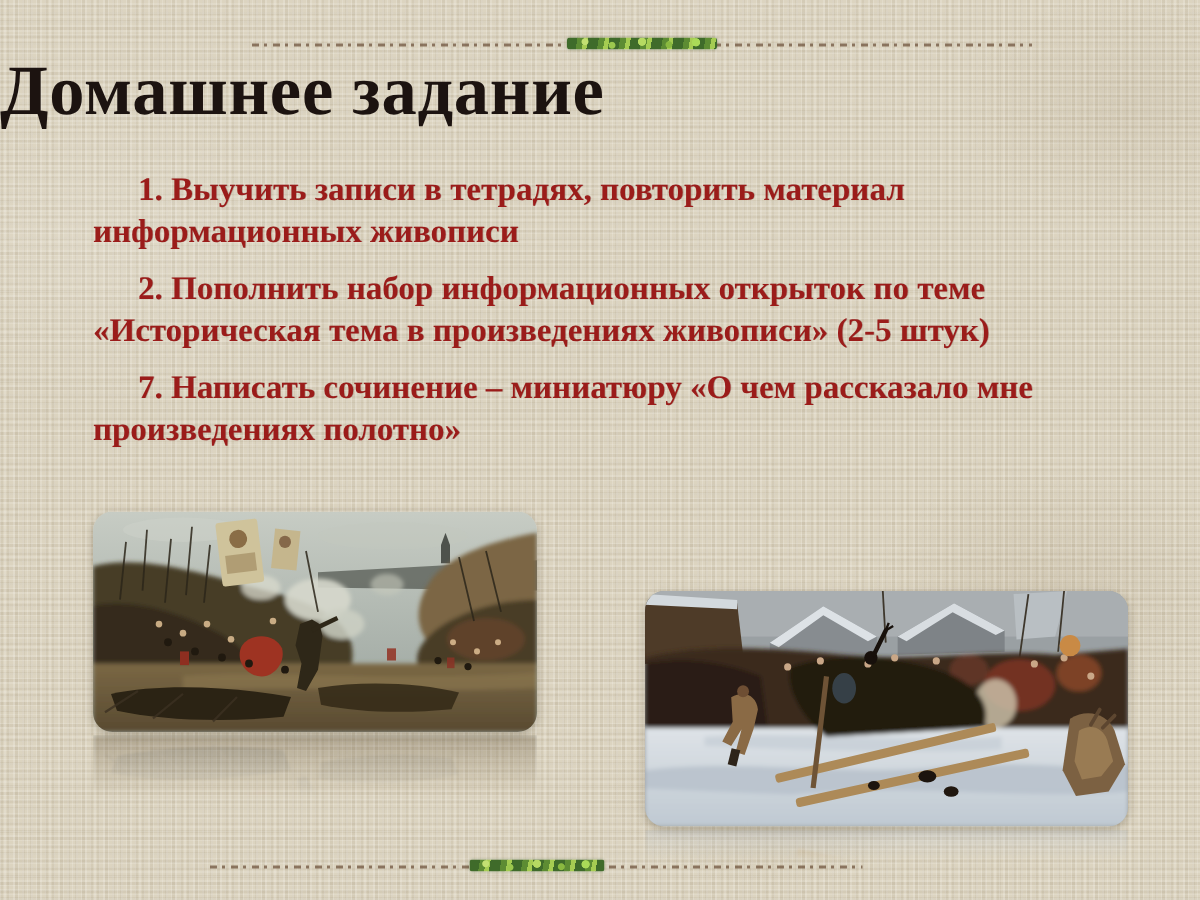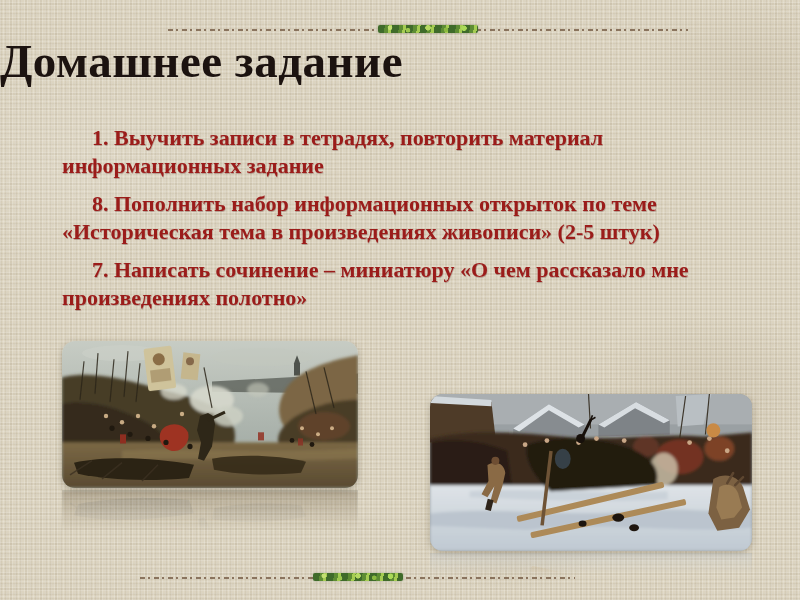--- a/index.html
+++ b/index.html
@@ -45,21 +45,21 @@
   }
   .divider-bottom .leaves{width:90px;}
   
   .title{
     position:absolute;left:0;top:34px;width:100%;margin:0;
     text-align:left;font-size:47px;font-weight:bold;letter-spacing:.5px;
     color:var(--title-text,#1c1310);
   }
   
   .tasks{
-    position:absolute;left:62px;top:124px;width:700px;
+    position:absolute;left:62px;top:112px;width:700px;
     font-size:22px;font-weight:bold;line-height:28px;
     color:var(--task-text,#9b1c1a);
     text-shadow:.5px .5px 0 rgba(70,10,10,.25);
   }
   .task{margin:0 0 10px 0;}
   .tline{white-space:nowrap;}
   .tline.first{text-indent:30px;}
   
   .painting{
     position:absolute;margin:0;border-radius:13px;overflow:hidden;
@@ -237,24 +237,24 @@
 
   <div class="divider divider-top">
     <span class="leaves"></span>
   </div>
 
   <h1 class="title">Домашнее задание</h1>
 
   <div class="tasks">
     <div class="task">
       <div class="tline first">1. Выучить записи в тетрадях, повторить материал</div>
-      <div class="tline">информационных задание</div>
+      <div class="tline">информационных живописи</div>
     </div>
     <div class="task">
-      <div class="tline first">8. Пополнить набор информационных открыток по теме</div>
+      <div class="tline first">2. Пополнить набор информационных открыток по теме</div>
       <div class="tline">«Историческая тема в произведениях живописи» (2-5 штук)</div>
     </div>
     <div class="task">
       <div class="tline first">7. Написать сочинение – миниатюру «О чем рассказало мне</div>
       <div class="tline">произведениях полотно»</div>
     </div>
   </div>
 
   <figure class="painting painting-left">
     <svg viewBox="0 0 296 145" preserveAspectRatio="none">

